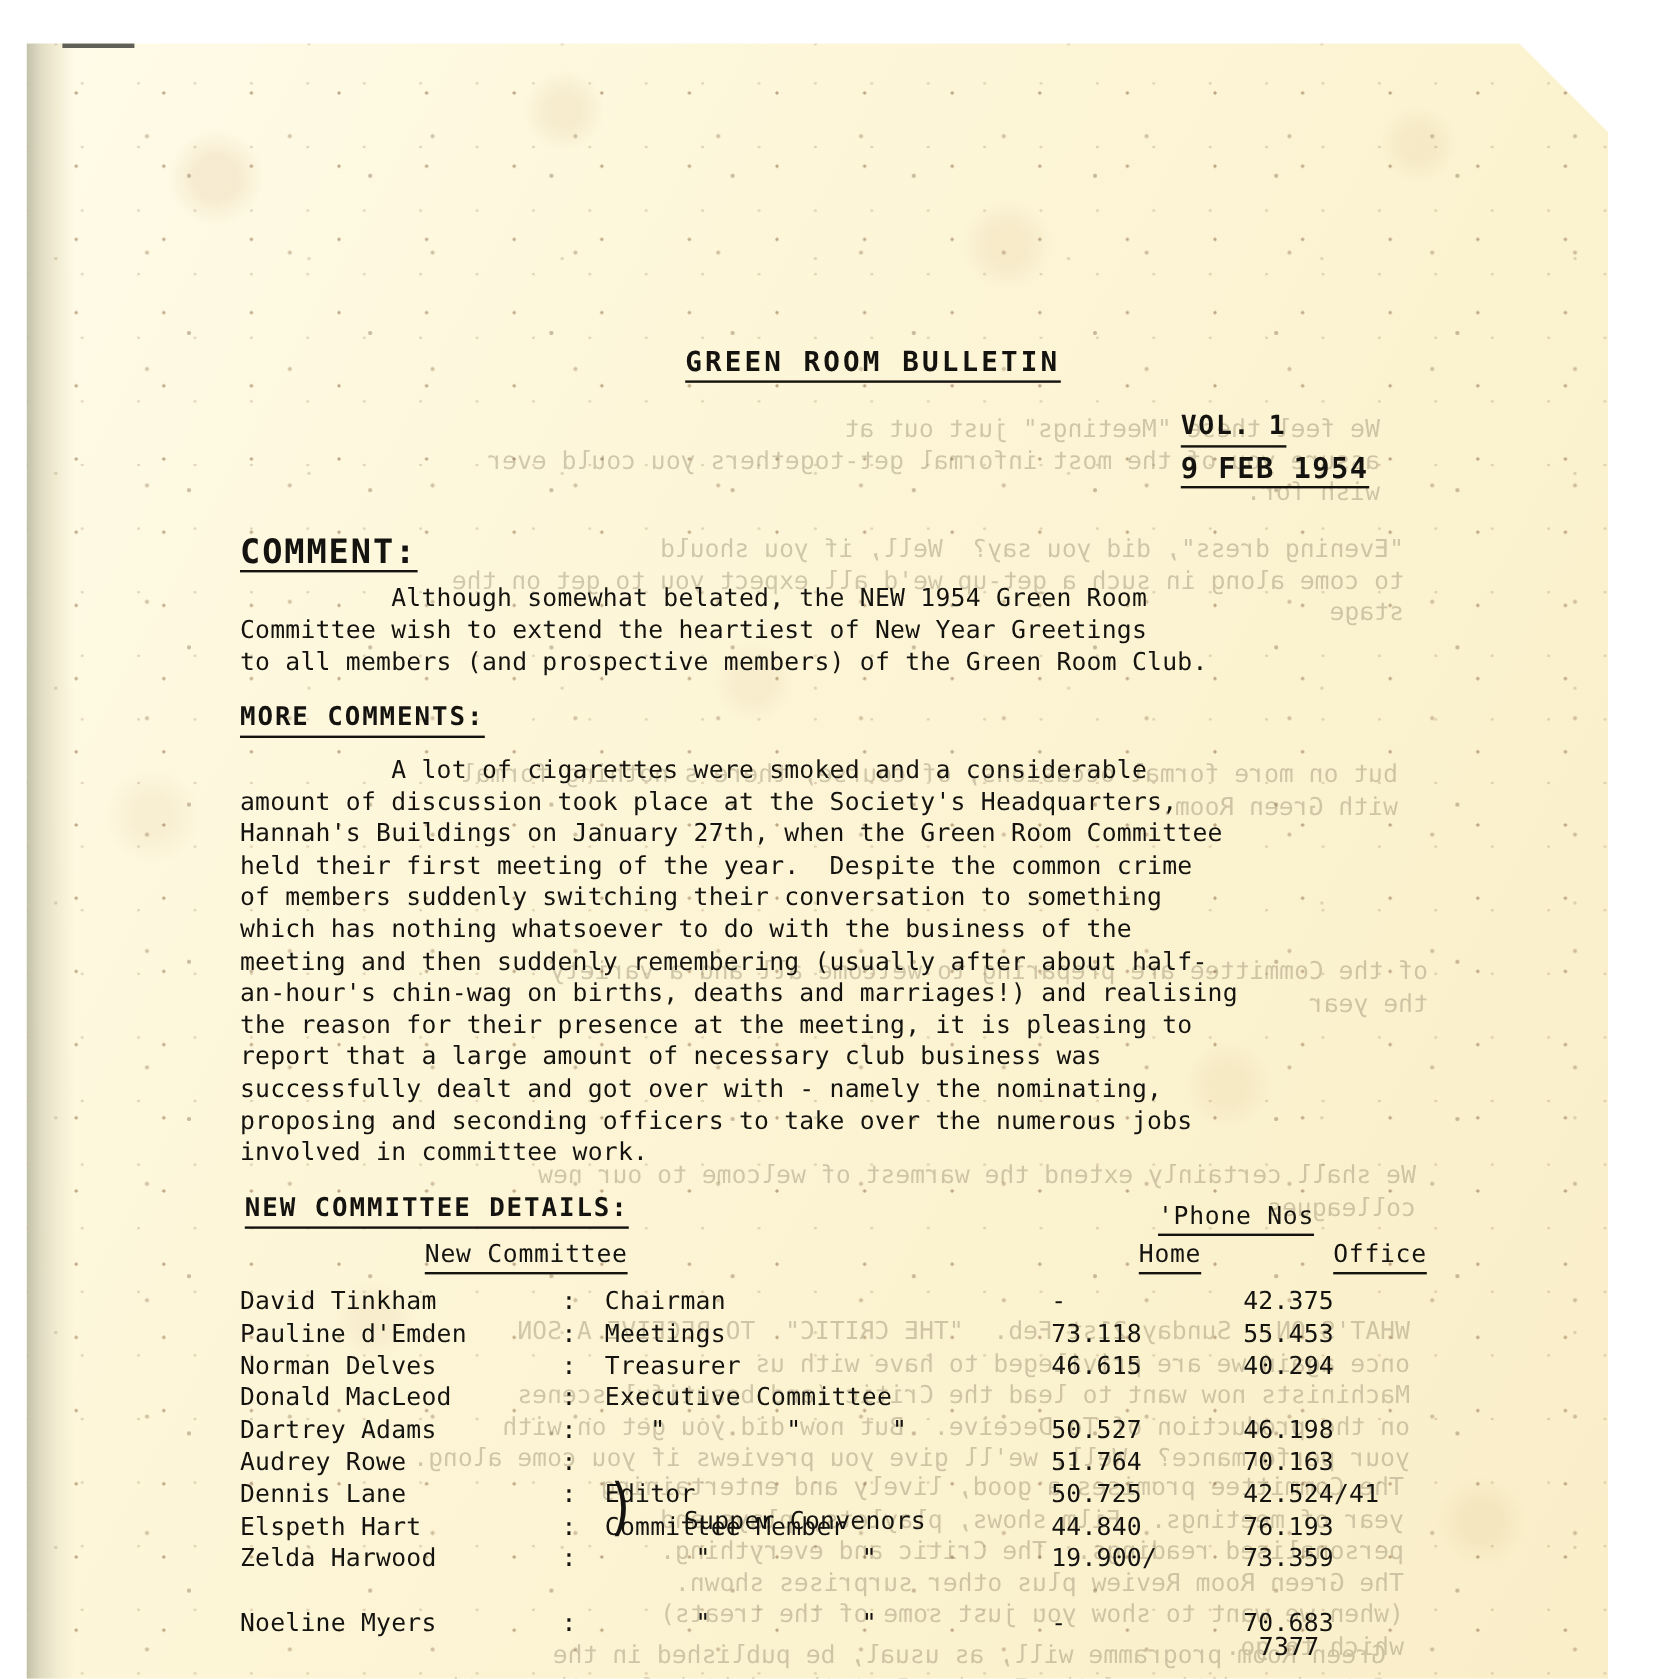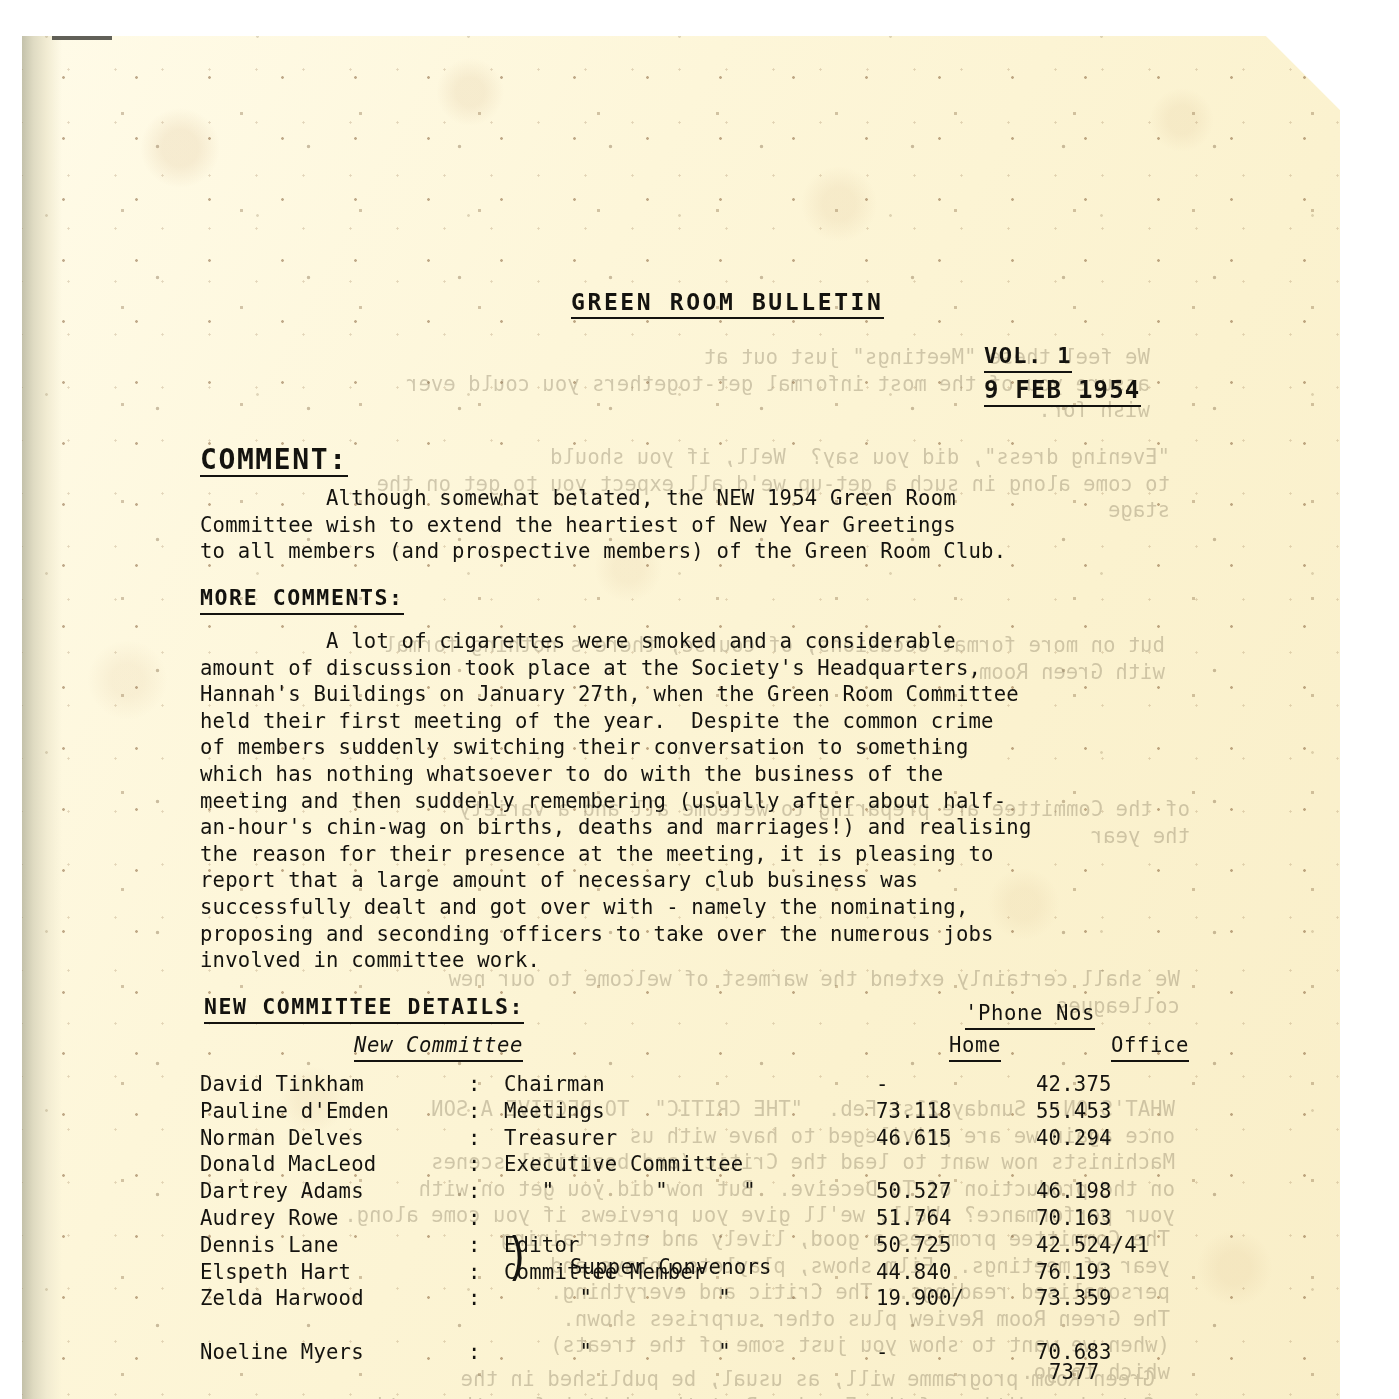--- a/index.html
+++ b/index.html
@@ -76,21 +76,21 @@
   #vol{left:962px;top:307px;font-size:22px;letter-spacing:1.4px;font-weight:600;}
   #issuedate{left:962px;top:341px;font-size:24px;letter-spacing:1.2px;font-weight:600;}
 
   #h-comment{left:178px;top:411px;font-size:28px;letter-spacing:1.6px;font-weight:600;}
   #p-comment{left:178px;top:449px;}
   #h-more{left:178px;top:549px;font-size:21.5px;letter-spacing:1.6px;font-weight:600;}
   #p-more{left:178px;top:592px;}
   #h-newcom{left:182px;top:958px;font-size:21.5px;letter-spacing:1.6px;font-weight:700;}
 
   #phone-nos{left:943px;top:964px;font-size:20.6px;letter-spacing:.6px;}
-  #hdr-name{left:332px;top:996px;letter-spacing:.6px;font-style:italic;}
+  #hdr-name{left:332px;top:996px;letter-spacing:.6px;}
   #hdr-home{left:927px;top:996px;letter-spacing:.6px;}
   #hdr-office{left:1089px;top:996px;letter-spacing:.6px;}
 
   table.committee{
     position:absolute;left:178px;top:1035px;
     border-collapse:collapse;
     font-size:20.6px;line-height:26.8px;letter-spacing:.2px;
     color:#14130f;
   }
   table.committee td{padding:0;vertical-align:top;white-space:pre;}

